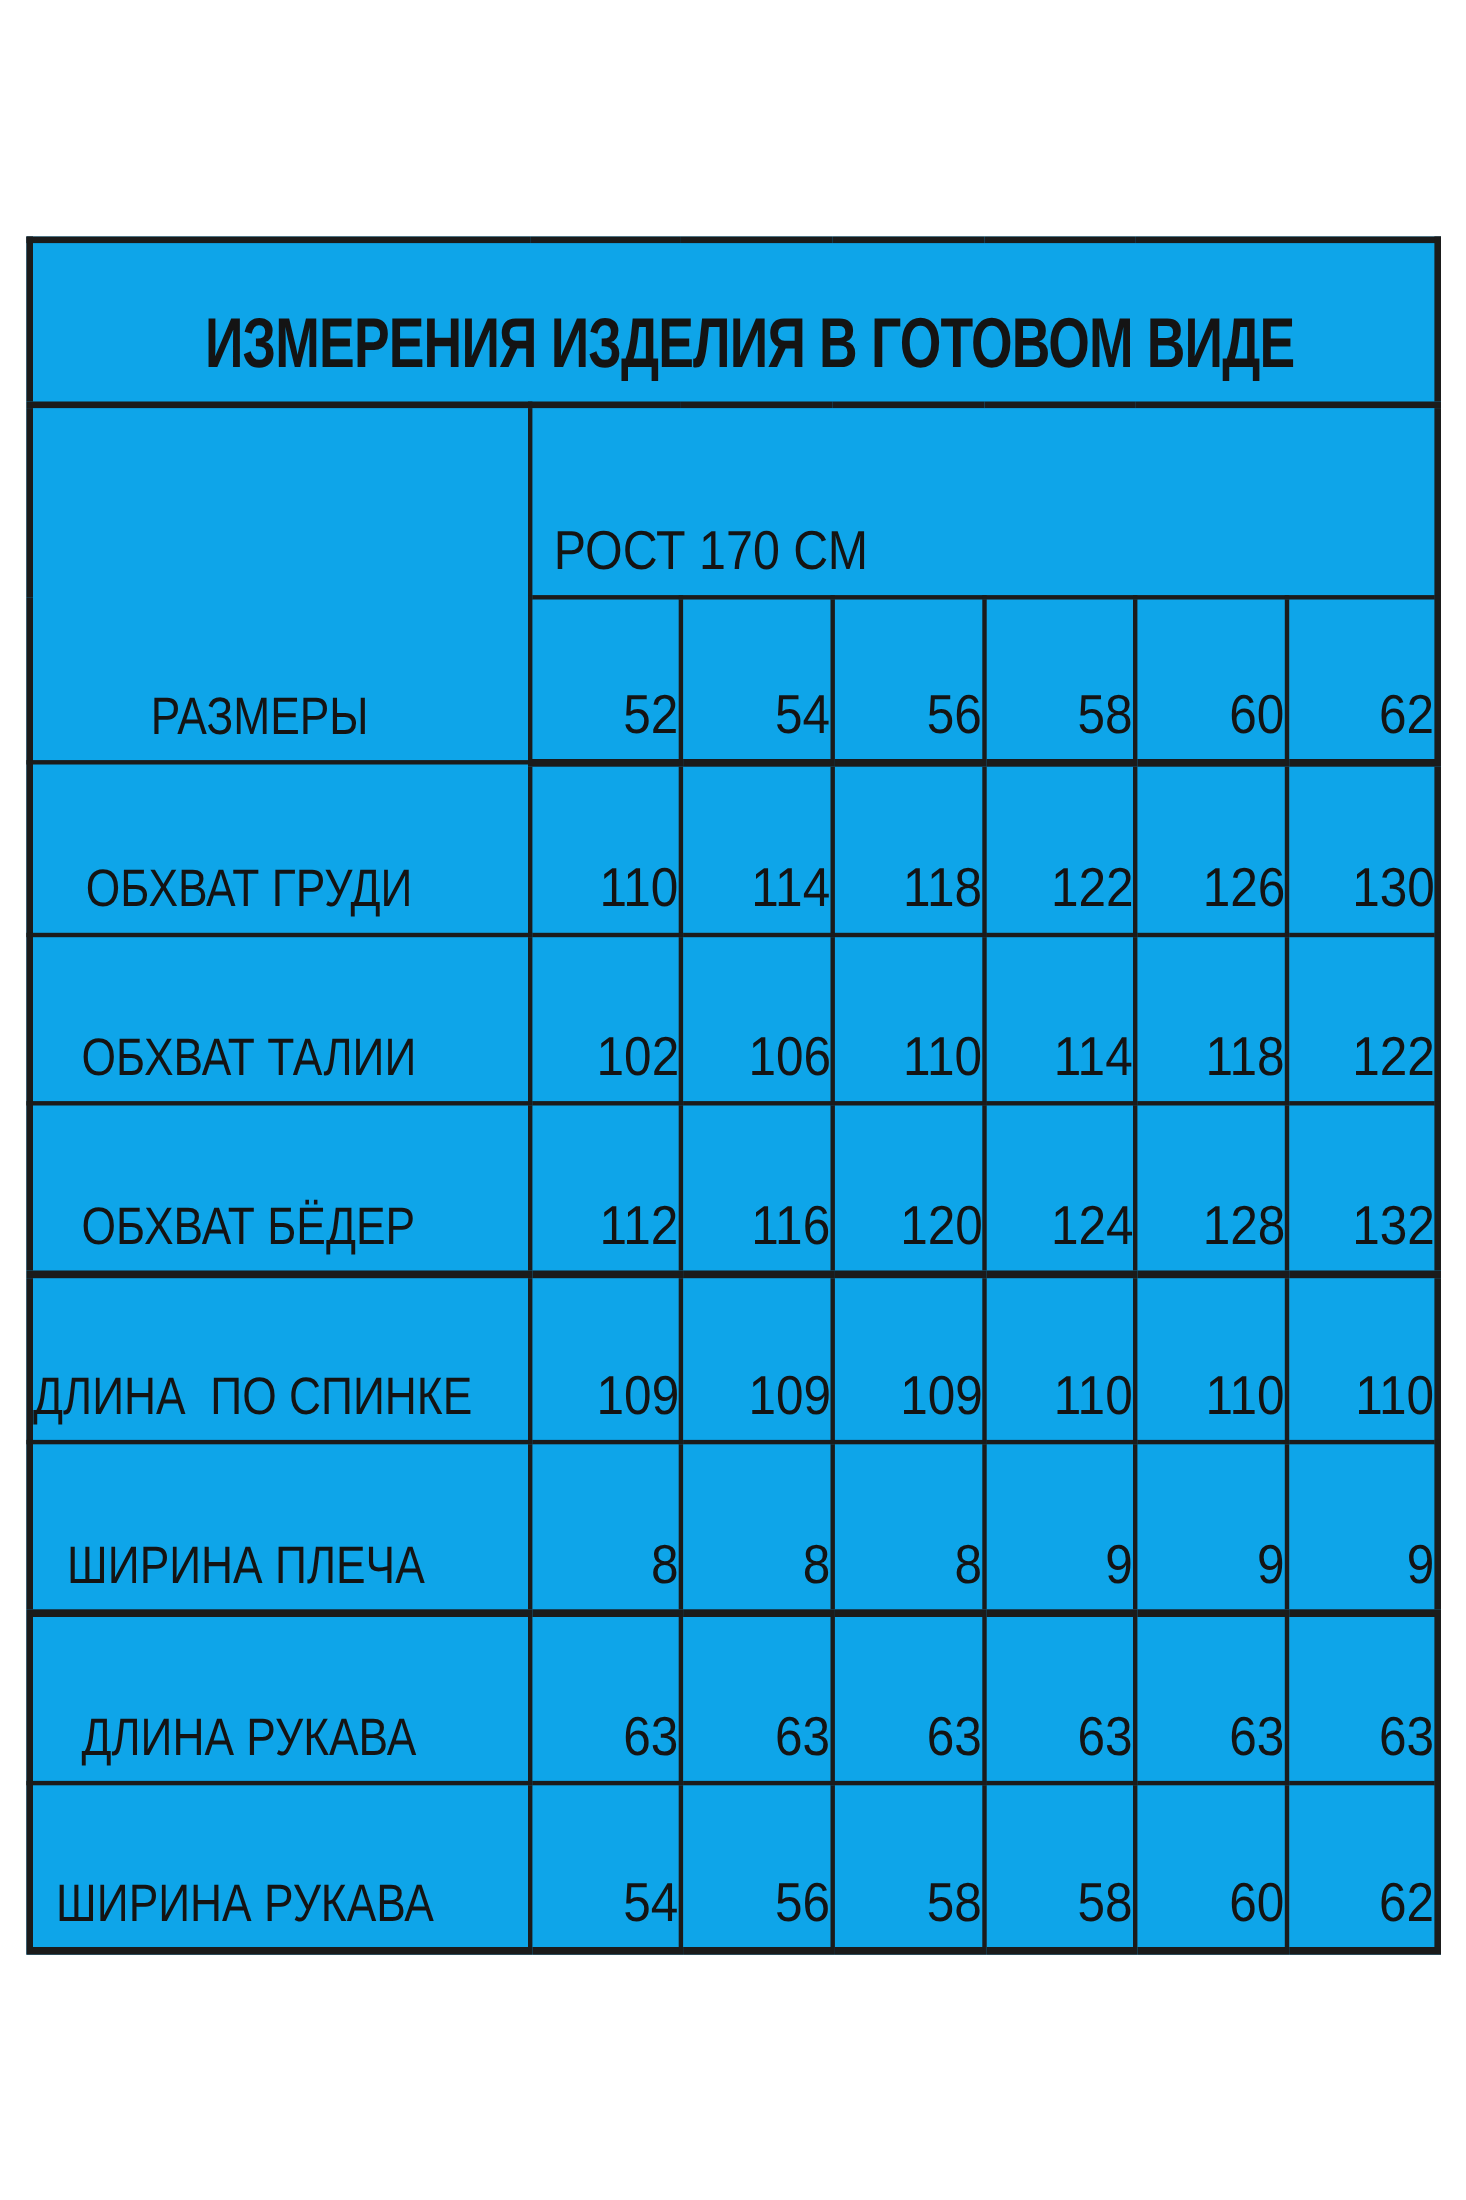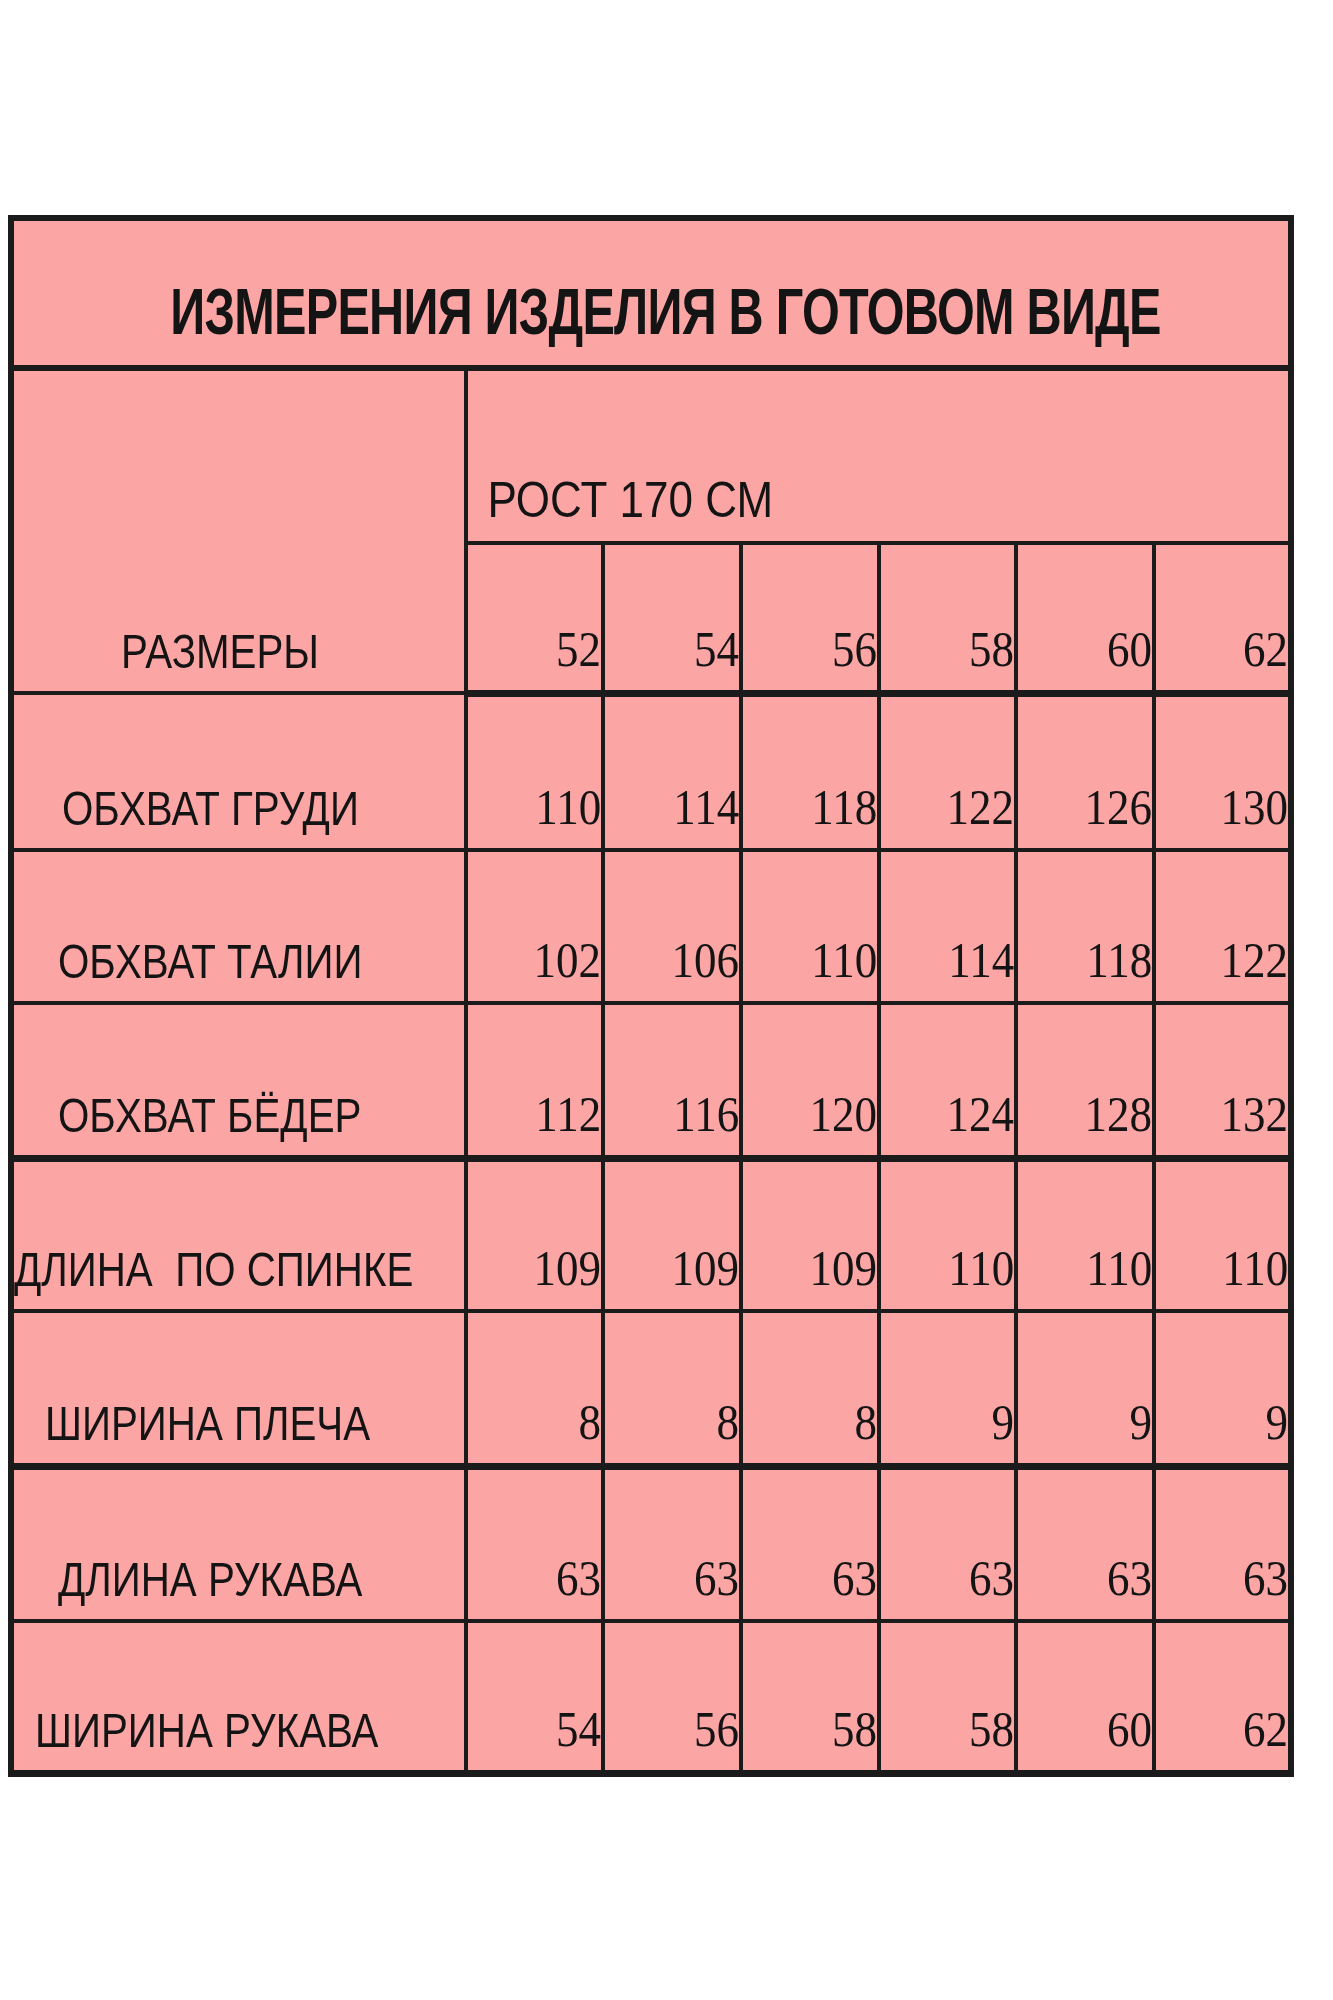--- a/index.html
+++ b/index.html
@@ -10,26 +10,26 @@
   body {
     width: 1333px;
     height: 2000px;
     position: relative;
     overflow: hidden;
     font-family: "Liberation Sans", sans-serif;
     color: #141414;
   }
   table.size-chart {
     position: absolute;
-    left: 8px;
+    left: 24px;
     top: 215px;
     width: 1280px;
     border-collapse: collapse;
     table-layout: fixed;
-    background: #fca5a5;
+    background: #0ea5e9;
   }
   table.size-chart td {
     border: 4px solid #1b1b1b;
     vertical-align: bottom;
     padding: 0 0 12px 0;
     overflow: visible;
   }
   
   table.size-chart { border: 6px solid #1b1b1b; }
 
@@ -74,21 +74,20 @@
     font-size: 48px;
     white-space: pre;
     transform: scaleX(0.84);
     transform-origin: left bottom;
   }
 
   
   td.value-cell {
     text-align: right;
     padding-right: 12px;
-    font-family: Liberation Serif, serif;
   }
   .value-text {
     display: inline-block;
     font-size: 50px;
     white-space: pre;
     transform: scaleX(0.9);
     transform-origin: right bottom;
   }
 
   

